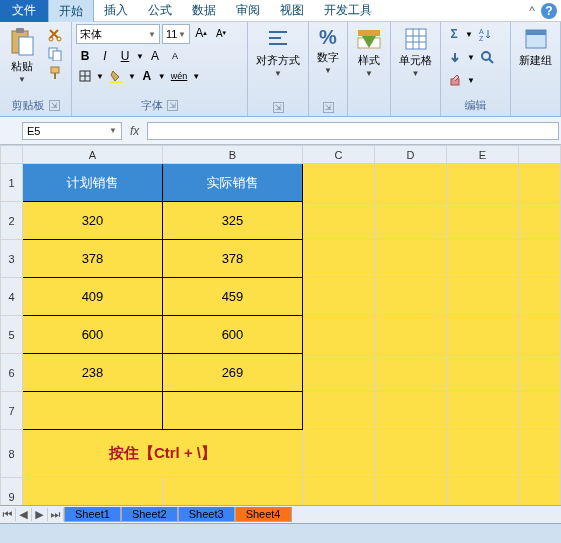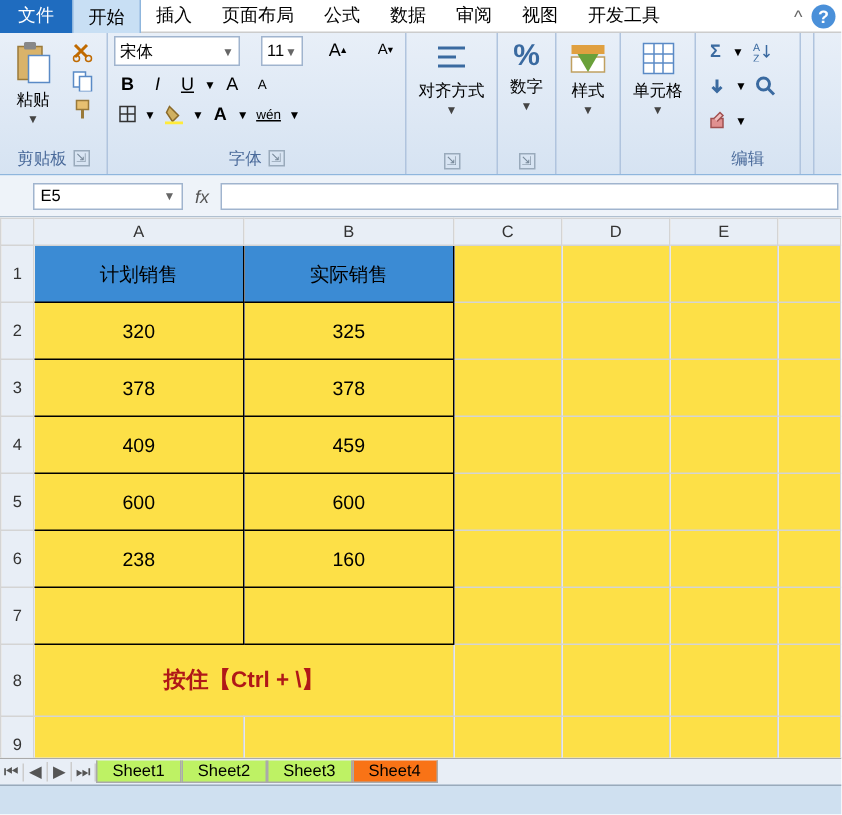--- a/index.html
+++ b/index.html
@@ -1,72 +1,71 @@
 <!DOCTYPE html>
 <html><head>
 <meta charset="utf-8">
 <style>
 *{margin:0;padding:0;box-sizing:border-box;font-family:"Microsoft YaHei",SimSun,sans-serif}
 body{background:#fff;font-size:12px;width:561px;height:543px;overflow:hidden;display:flex;flex-direction:column}
 .tabs{display:flex;background:#fff;border-bottom:1px solid #ccc;align-items:center;height:22px}
-.tab{padding:3px 10px;cursor:pointer;color:#000000}
+.tab{padding:3px 10px;cursor:pointer;color:#0c4a6e}
 .tab.file{background:#1f6cbf;color:#fff;padding:3px 12px}
 .tab.active{background:#c8dff4;border:1px solid #8fb6dd;border-bottom:none}
 .tab-spacer{flex:1}
 .tab-help{width:16px;height:16px;background:#4a90d9;border-radius:50%;color:#fff;text-align:center;line-height:16px;margin-right:4px;font-weight:bold}
 .tab-caret{color:#666;margin-right:6px}
 .ribbon{display:flex;background:linear-gradient(#e8eff8,#d6e3f2);height:95px;border-bottom:1px solid #8fb6dd}
 .group{border-right:1px solid #b0c4de;display:flex;flex-direction:column;padding:2px 4px;justify-content:space-between}
 .group-body{display:flex;gap:3px;align-items:flex-start;flex:1}
 .group-label{text-align:left;color:#4a6a9a;font-size:11px;padding:1px 0;display:flex;justify-content:center;align-items:center;gap:4px}
 .group-label .launcher{width:11px;height:11px;border:1px solid #9ab;display:inline-flex;align-items:center;justify-content:center;font-size:8px;color:#789}
 .btn-col{display:flex;flex-direction:column;align-items:center;gap:1px;padding:2px}
 .btn-row{display:flex;gap:2px;align-items:center;margin:1px 0}
 .ico{display:inline-flex;align-items:center;justify-content:center}
 .paste-ico{width:28px;height:32px}
-.font-sel{display:flex;gap:14px;margin-bottom:2px}
+.font-sel{display:flex;gap:2px;margin-bottom:2px}
 .combo{background:#fff;border:1px solid #a0b4ce;height:20px;display:flex;align-items:center;padding:0 3px;font-size:11px}
 .combo .dd{margin-left:auto;color:#666;font-size:8px}
 .font-name{width:84px}
 .font-size{width:28px}
 .btnlet{border:1px solid transparent;padding:1px 2px;min-width:18px;height:18px;display:inline-flex;align-items:center;justify-content:center;font-size:12px}
 .big-btn{display:flex;flex-direction:column;align-items:center;padding:2px 4px;gap:1px}
 .big-btn .dd{font-size:8px;color:#444}
 .big-btn span.lbl{font-size:11px}
 .namebox-row{display:flex;align-items:center;border-bottom:1px solid #b0c0d0;height:28px;background:#eef3f9}
 .namebox{width:100px;background:#fff;border:1px solid #a0b4ce;height:18px;margin:2px 2px 2px 22px;display:flex;align-items:center;padding:0 4px;font-size:11px}
 .namebox .dd{margin-left:auto;font-size:8px;color:#666}
 .fx{padding:0 6px;font-style:italic;color:#555}
 .fbar{flex:1;background:#fff;border:1px solid #a0b4ce;height:18px;margin:2px}
 .grid-wrap{flex:1;overflow:hidden;position:relative;background:#fff}
 table.sheet{border-collapse:collapse;table-layout:fixed}
 .sheet th,.sheet td{border:1px solid #d4d4d4;font-weight:normal;text-align:center;overflow:hidden}
 .sheet thead th{background:#e8eef6;height:18px;font-size:11px;color:#333}
 .sheet thead th.corner{background:#e8eef6;width:22px}
 .rowhdr{background:#e8eef6;width:22px;font-size:11px;color:#333}
 .sheet tbody td{height:38px;font-size:13px;background:#fde047}
-.hdrcell{background:#3b8bd4 !important;color:#000000;font-weight:bold;border:1px solid #000 !important}
+.hdrcell{background:#3b8bd4 !important;color:#ffffff;font-weight:bold;border:1px solid #000 !important}
 .datacell{border:1px solid #000 !important}
 .hint{color:#b01818;font-weight:bold;font-size:15px;text-align:center}
 .sheet-tabs{display:flex;align-items:center;height:18px;border-top:1px solid #aaa;background:#e8eef6;font-size:11px}
 .nav-btn{width:16px;text-align:center;color:#555;border-right:1px solid #ccc}
-.stab{padding:1px 10px;background:#bef264;border:1px solid #aaa;border-top:none;margin-top:-1px}
+.stab{padding:1px 10px;background:#3b82f6;border:1px solid #aaa;border-top:none;margin-top:-1px}
 .stab.active{background:#f97316}
 .status{height:20px;background:#cfe0f0;border-top:1px solid #9ab}
 .colA{width:140px}.colB{width:140px}.colC{width:72px}.colD{width:72px}.colE{width:72px}.colF{width:42px}
 .arrow-dn{font-size:8px}
 </style>
 </head>
 <body>
 
 <div class="tabs">
   <div class="tab file">文件</div>
   <div class="tab active">开始</div>
   <div class="tab">插入</div>
-  <div class="tab">页面布局</div>
   <div class="tab">公式</div>
   <div class="tab">数据</div>
   <div class="tab">审阅</div>
   <div class="tab">视图</div>
   <div class="tab">开发工具</div>
   <div class="tab-spacer"></div>
   <div class="tab-caret">^</div>
   <div class="tab-help">?</div>
 </div>
 
@@ -261,20 +260,29 @@
           </span>
           <span class="arrow-dn">▼</span>
         </div>
     </div>
     <div class="group-label">
         <span>编辑</span>
       </div>
   </div>
 
   <div class="group">
+    <div class="big-btn">
+      <span class="ico">
+          <svg width="26" height="26">
+            <rect x="3" y="4" width="20" height="18" fill="#cde4f7" stroke="#5a8ac6"></rect>
+            <rect x="3" y="4" width="20" height="5" fill="#5a8ac6"></rect>
+          </svg>
+        </span>
+      <span class="lbl">新建组</span>
+    </div>
     <div class="group-label"></div>
   </div>
 </div>
 
 <div class="namebox-row">
   <div class="namebox">
       <span>E5</span>
       <span class="dd">▼</span>
     </div>
   <span class="fx">fx</span>
@@ -345,21 +353,21 @@
       <td class="datacell">600</td>
       <td class="datacell">600</td>
       <td></td>
           <td></td>
           <td></td>
           <td></td>
         </tr>
     <tr>
           <th class="rowhdr">6</th>
       <td class="datacell">238</td>
-      <td class="datacell">160</td>
+      <td class="datacell">269</td>
       <td></td>
           <td></td>
           <td></td>
           <td></td>
         </tr>
     <tr>
           <th class="rowhdr">7</th>
       <td class="datacell"></td>
       <td class="datacell"></td>
       <td></td>

